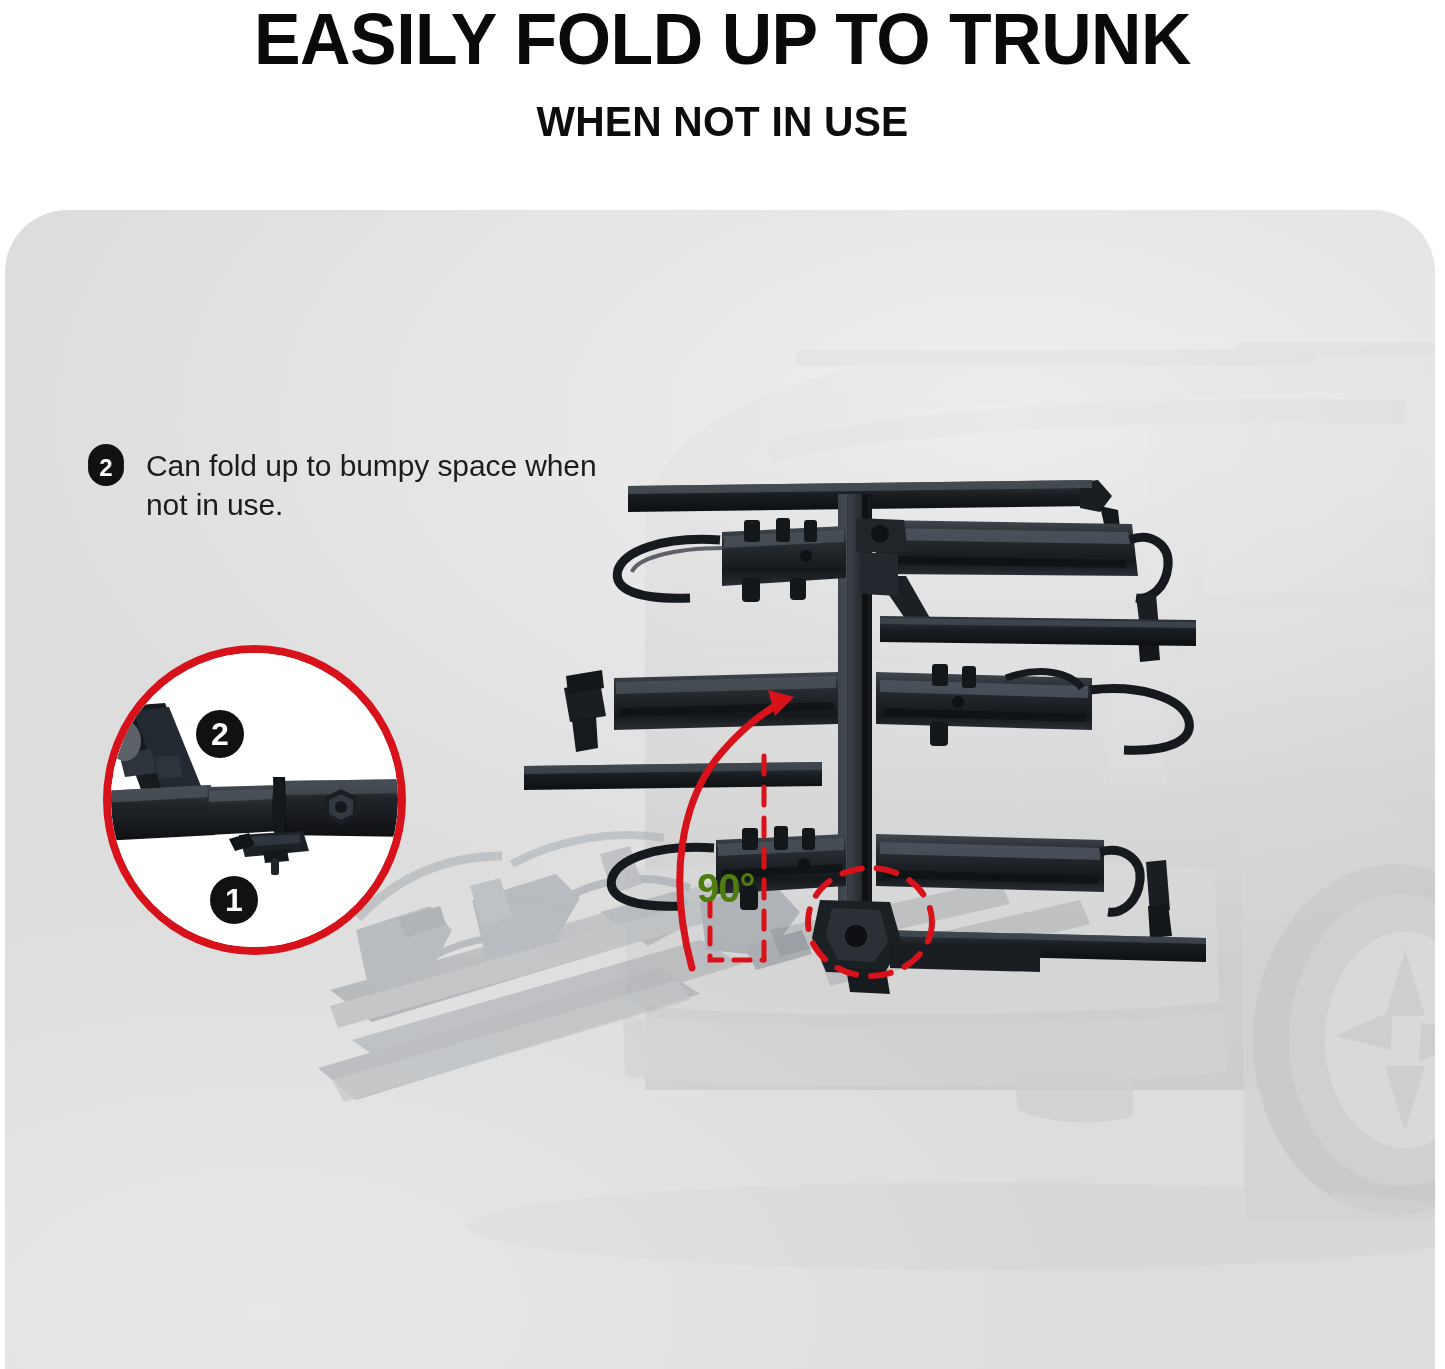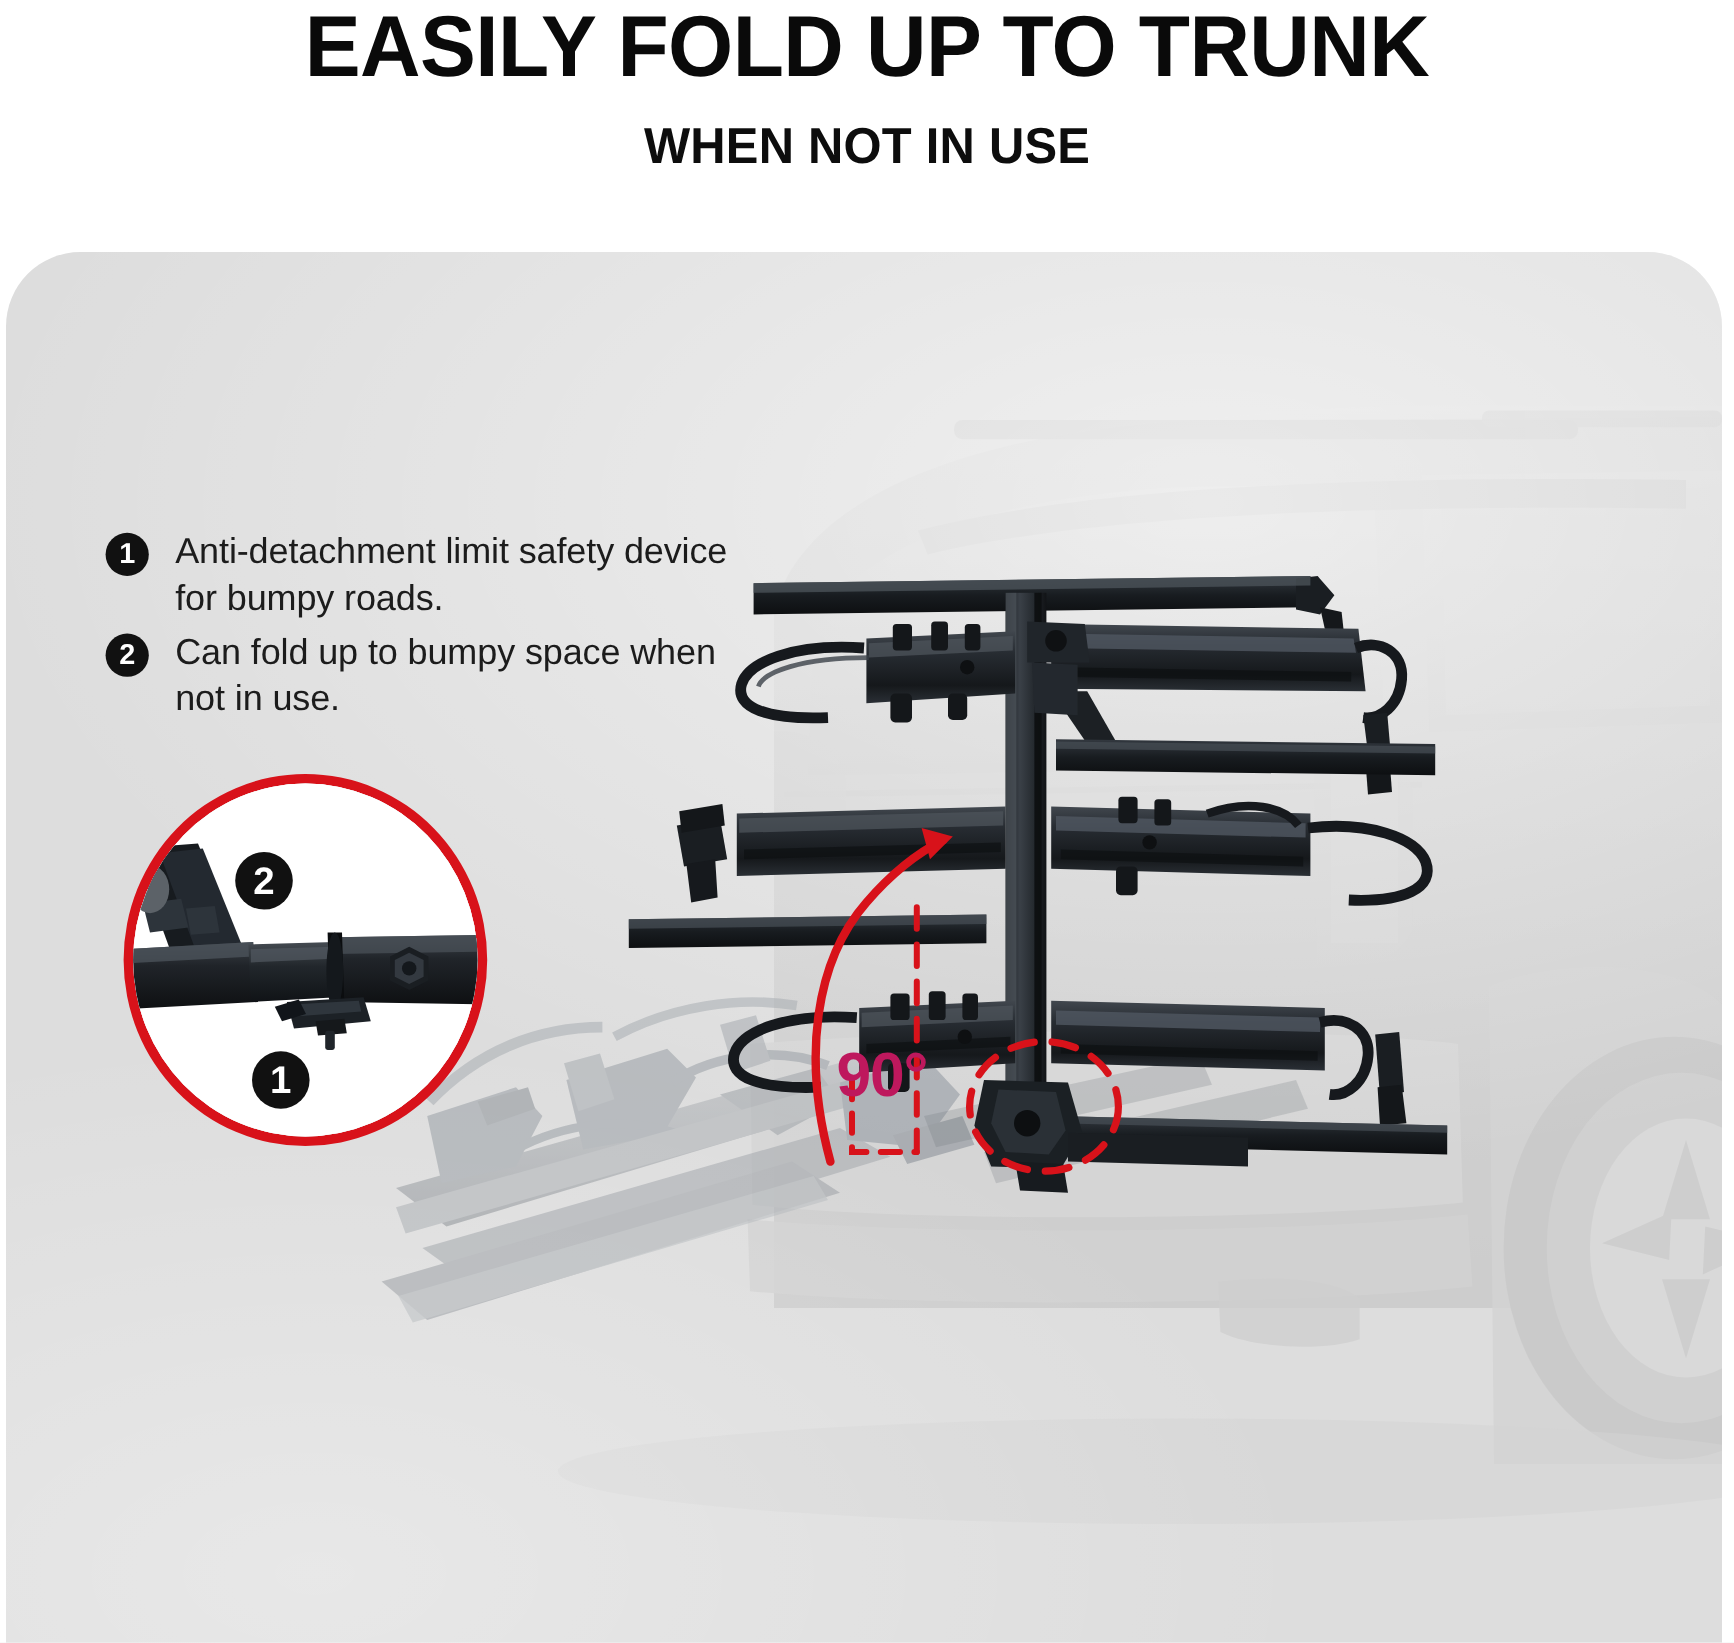--- a/index.html
+++ b/index.html
@@ -82,21 +82,21 @@
     z-index:6;
   }
   .cbadge.two{left:196px;top:710px;}
   .cbadge.one{left:210px;top:876px;}
 
   
   .rack{position:absolute;left:0;top:0;width:1445px;height:1369px;}
 
   .deg{
     position:absolute;left:697px;top:866px;
-    font-size:52px;font-weight:700;color:#be185d;
+    font-size:40px;font-weight:700;color:#4d7c0f;
     letter-spacing:-1px;
     z-index:7;
   }
 </style>
 </head>
 <body>
 
 <div id="stage">
 
   <div class="headline">EASILY FOLD UP TO TRUNK</div>
@@ -320,21 +320,20 @@
 
       <ellipse cx="870" cy="922" rx="62" ry="54" stroke="#d8121a" stroke-width="6" stroke-dasharray="20 15" fill="none"></ellipse>
     </g>
   </svg>
 
   <div class="deg">90°</div>
 
   <div class="bullets">
     <div class="bullet">
       <span class="badge">1</span>
-      <span class="bullet-text">Anti-detachment limit safety device for bumpy roads.</span>
     </div>
     <div class="bullet">
       <span class="badge">2</span>
       <span class="bullet-text">Can fold up to bumpy space when not in use.</span>
     </div>
   </div>
 
   <div class="callout">
     <svg class="callout-art" viewBox="0 0 303 310" preserveAspectRatio="none">
       <defs>

